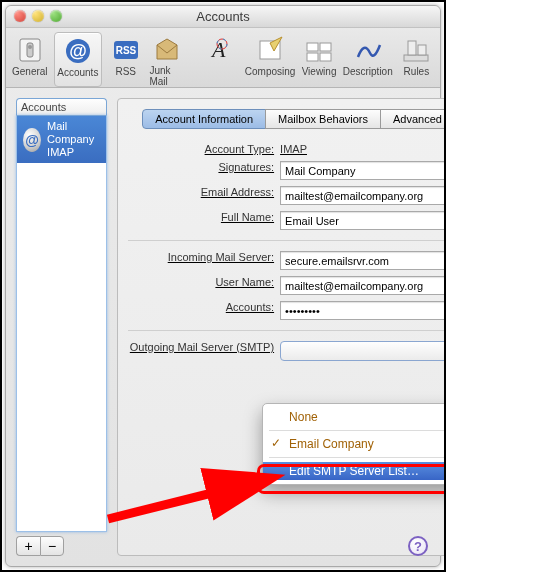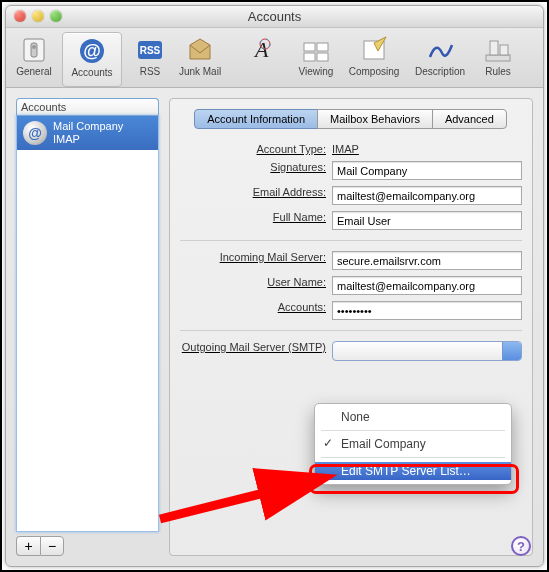--- a/index.html
+++ b/index.html
@@ -3,21 +3,21 @@
 <meta charset="utf-8">
 <style>
   * { box-sizing: border-box; }
   body {
     margin: 0;
     font-family: "Lucida Grande", "Helvetica Neue", Arial, sans-serif;
     font-size: 11px;
     background: #fff;
   }
   .outer {
-    width: 549px;
+    width: 446px;
     height: 572px;
     border: 2px solid #000;
     background: #fff;
     position: relative;
     overflow: hidden;
   }
   .window {
     position: absolute;
     left: 3px; top: 3px; right: 3px; bottom: 3px;
     background: linear-gradient(#ececec, #e2e2e2);
@@ -185,21 +185,21 @@
     width: 198px;
     background: #fff;
     border: 1px solid #b5b5b5;
     border-radius: 5px;
     box-shadow: 0 8px 18px rgba(0,0,0,0.35);
     padding: 4px 0;
     z-index: 20;
   }
   .pop-item {
     padding: 2px 10px 2px 26px;
-    font-size: 12px; color: #404040;
+    font-size: 12px; color: #a16207;
     position: relative;
   }
   .pop-item.checked::before {
     content: "✓";
     position: absolute; left: 8px; top: 1px;
     font-size: 12px;
   }
   .pop-sep {
     border-top: 1px solid #dcdcdc;
     margin: 4px 6px;
@@ -304,39 +304,39 @@
       </div>
       <div class="tbitem">
         <div class="tbicon">
           <svg viewBox="0 0 32 30">
               <text x="13" y="22" font-size="22" font-style="italic" font-family="serif" fill="#222">A</text>
               <circle cx="23" cy="9" r="5" fill="none" stroke="#d33" stroke-width="1"></circle>
               <circle cx="23" cy="9" r="5" fill="none" stroke="#39d" stroke-width="1" stroke-dasharray="3 5"></circle>
             </svg>
         </div>
       </div>
+      <div class="tbitem">
+        <div class="tbicon">
+          <svg viewBox="0 0 32 30">
+              <rect x="6" y="6" width="20" height="18" fill="#fff" stroke="#999"></rect>
+              <path d="M16 8 L28 2 L20 16 Z" fill="#e8d070" stroke="#b89030"></path>
+            </svg>
+        </div>
+        <span>Composing</span>
+      </div>
       <div class="tbitem narrow">
         <div class="tbicon">
           <svg viewBox="0 0 32 30">
               <rect x="4" y="8" width="11" height="8" fill="#fff" stroke="#999"></rect>
               <rect x="17" y="8" width="11" height="8" fill="#fff" stroke="#999"></rect>
               <rect x="4" y="18" width="11" height="8" fill="#fff" stroke="#999"></rect>
               <rect x="17" y="18" width="11" height="8" fill="#fff" stroke="#999"></rect>
             </svg>
         </div>
         <span>Viewing</span>
-      </div>
-      <div class="tbitem">
-        <div class="tbicon">
-          <svg viewBox="0 0 32 30">
-              <rect x="6" y="6" width="20" height="18" fill="#fff" stroke="#999"></rect>
-              <path d="M16 8 L28 2 L20 16 Z" fill="#e8d070" stroke="#b89030"></path>
-            </svg>
-        </div>
-        <span>Composing</span>
       </div>
       <div class="tbitem">
         <div class="tbicon">
           <svg viewBox="0 0 32 30">
               <path d="M6 22 Q12 6 18 18 Q22 26 28 10" fill="none" stroke="#3458b0" stroke-width="2.5"></path>
             </svg>
         </div>
         <span>Description</span>
       </div>
       <div class="tbitem narrow">

